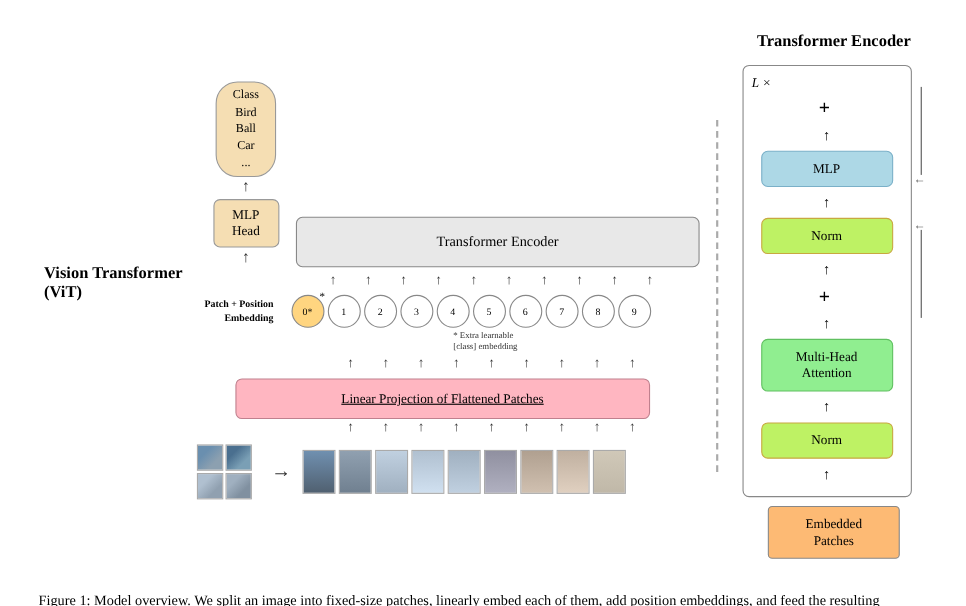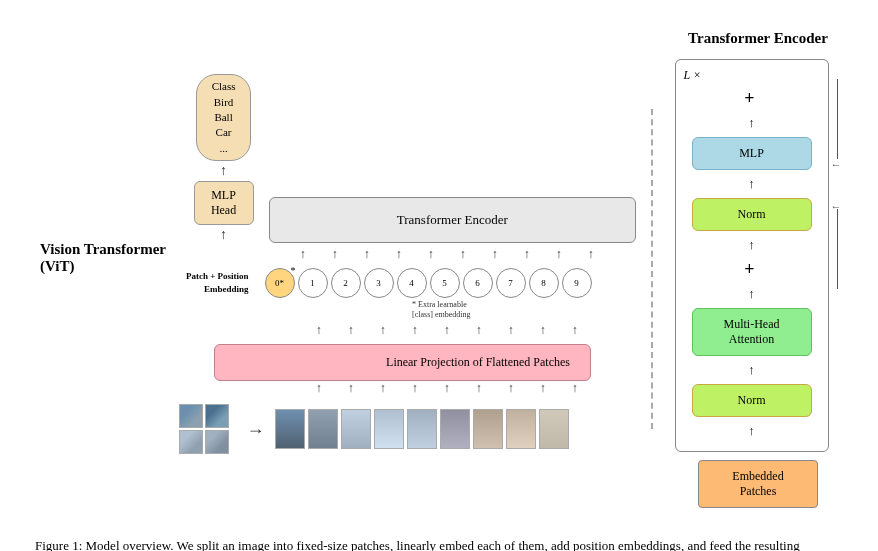--- a/index.html
+++ b/index.html
@@ -140,23 +140,24 @@
       padding-left: 10px;
     }
 
     
     .linear-proj-box {
       background: #ffb6c1;
       border: 1.5px solid #c0808e;
       border-radius: 6px;
       padding: 10px 20px;
       font-size: 12px;
-      text-align: right;
+      text-align: center;
       margin-top: 6px;
       width: calc(100% - 90px);
+      text-decoration: underline;
     }
 
     
     .image-patches-row {
       display: flex;
       flex-direction: row;
       align-items: center;
       gap: 6px;
       margin-top: 8px;
       width: 100%;

